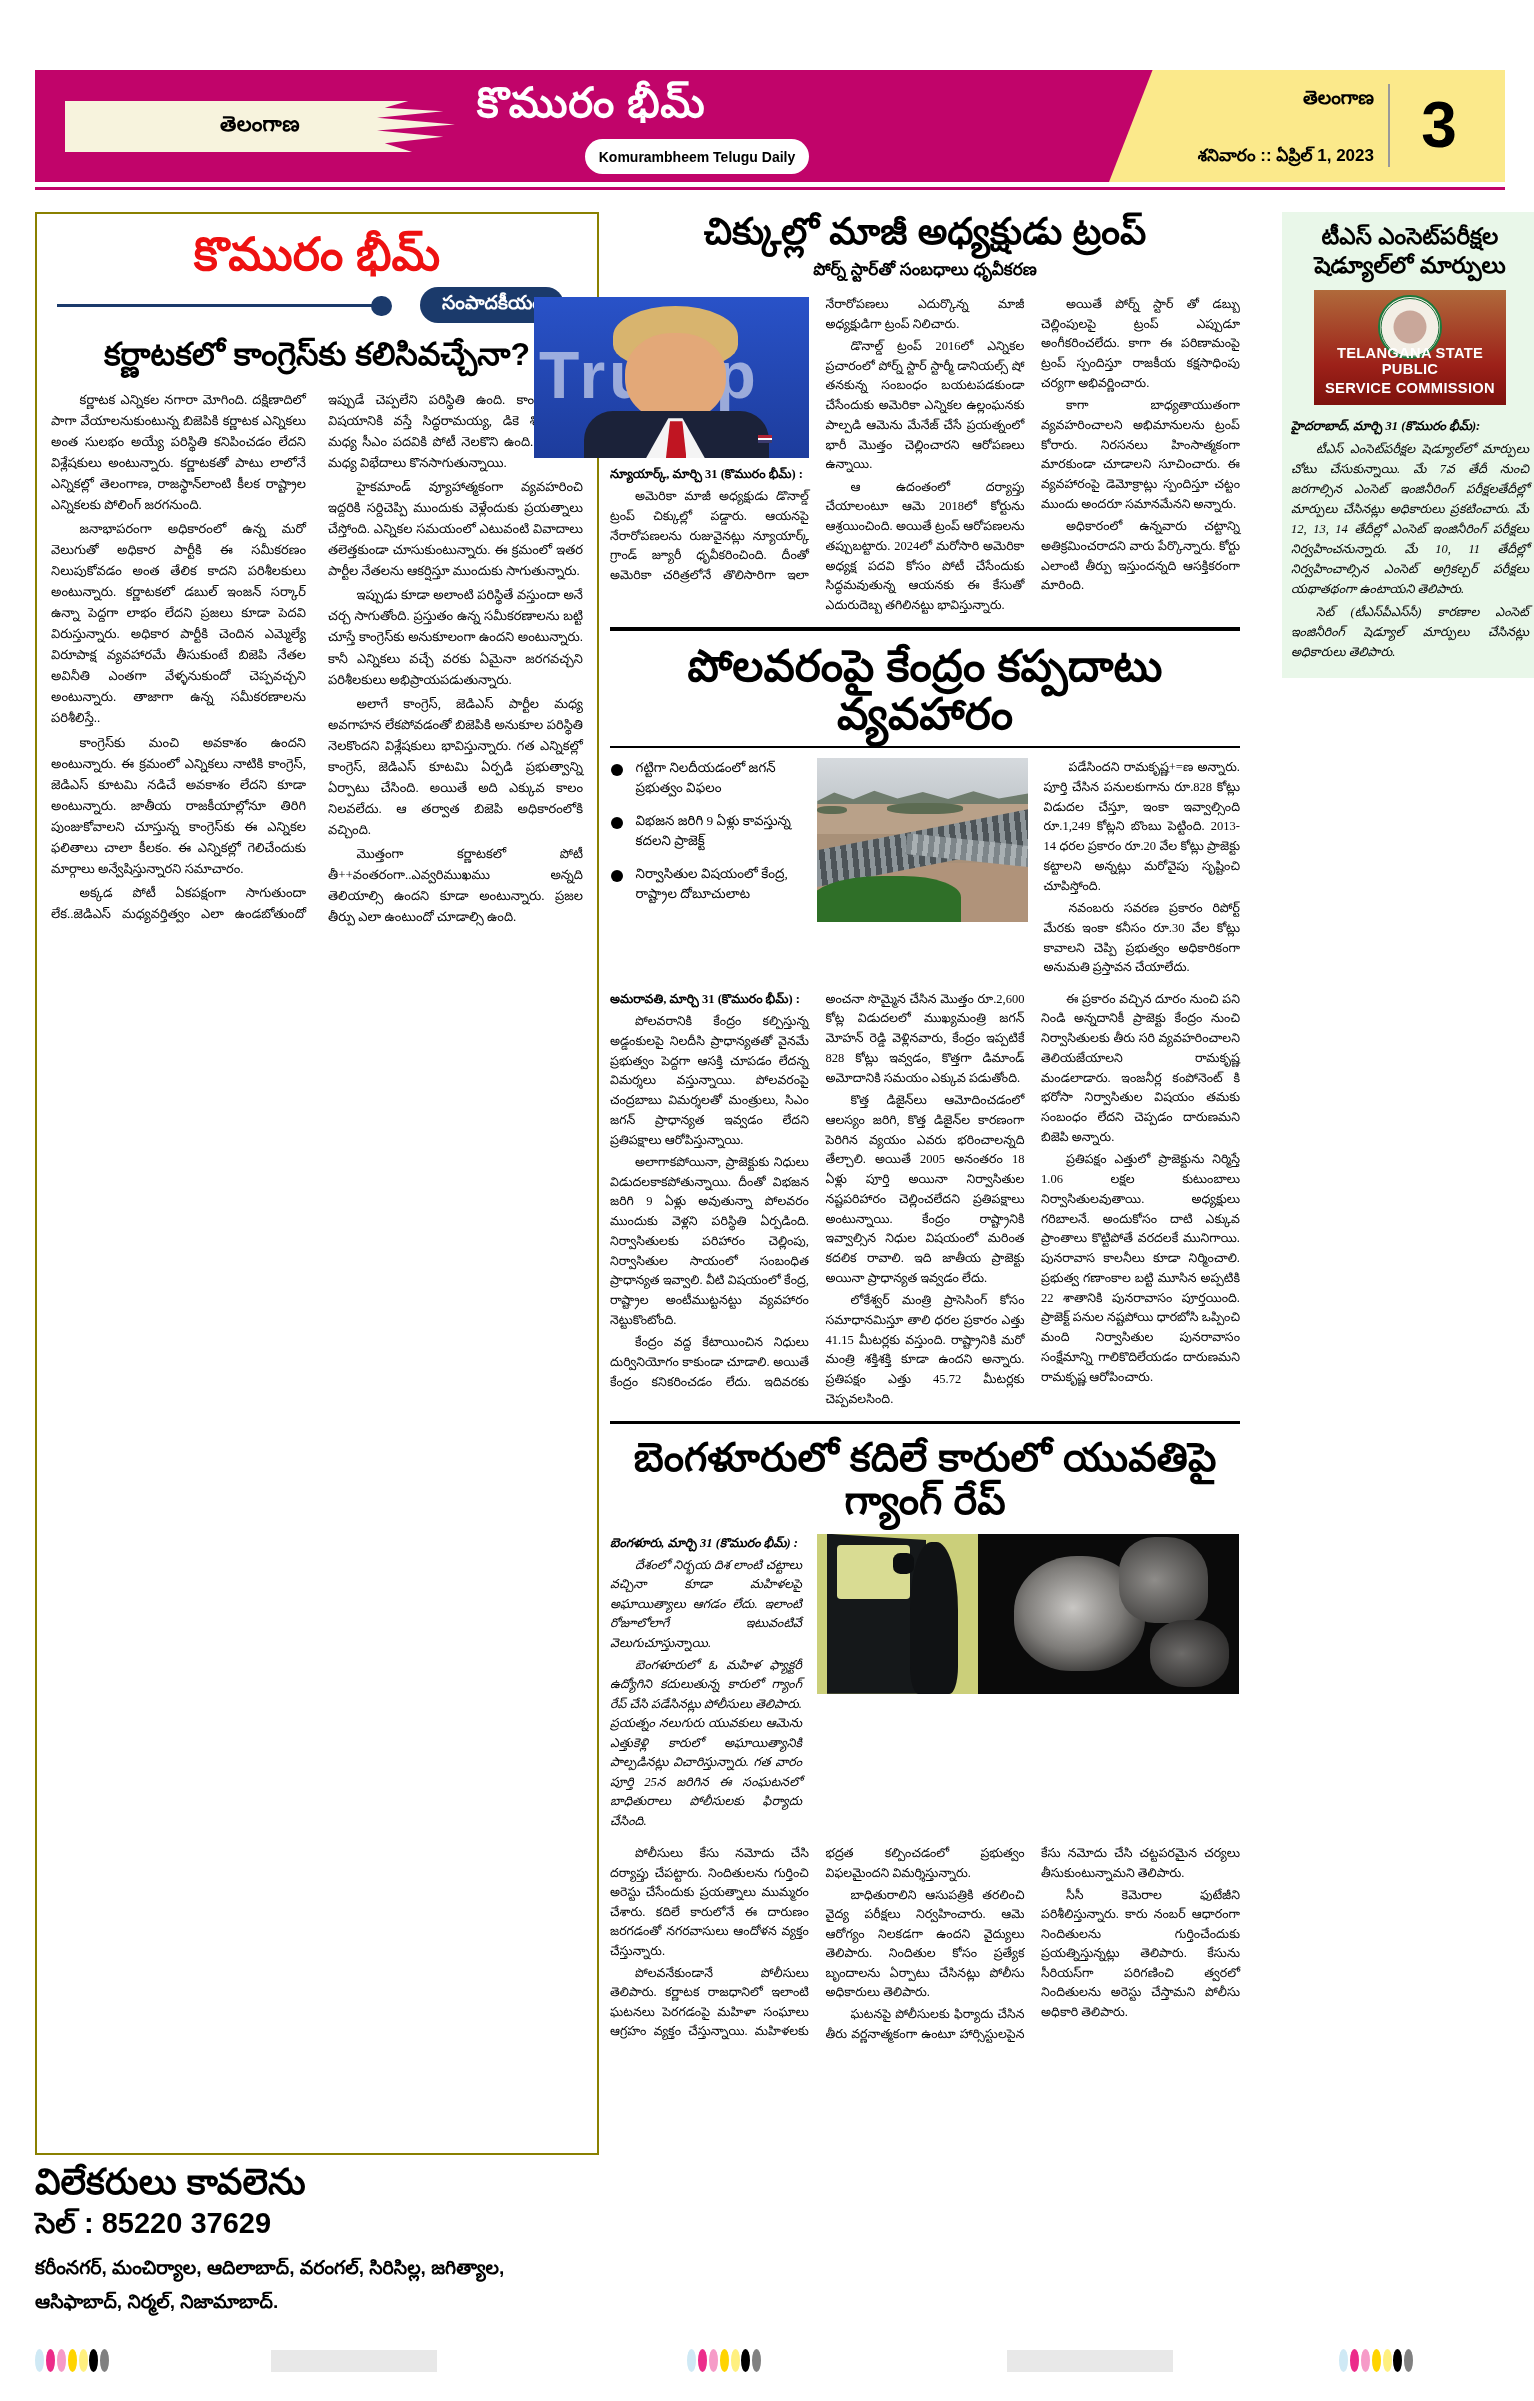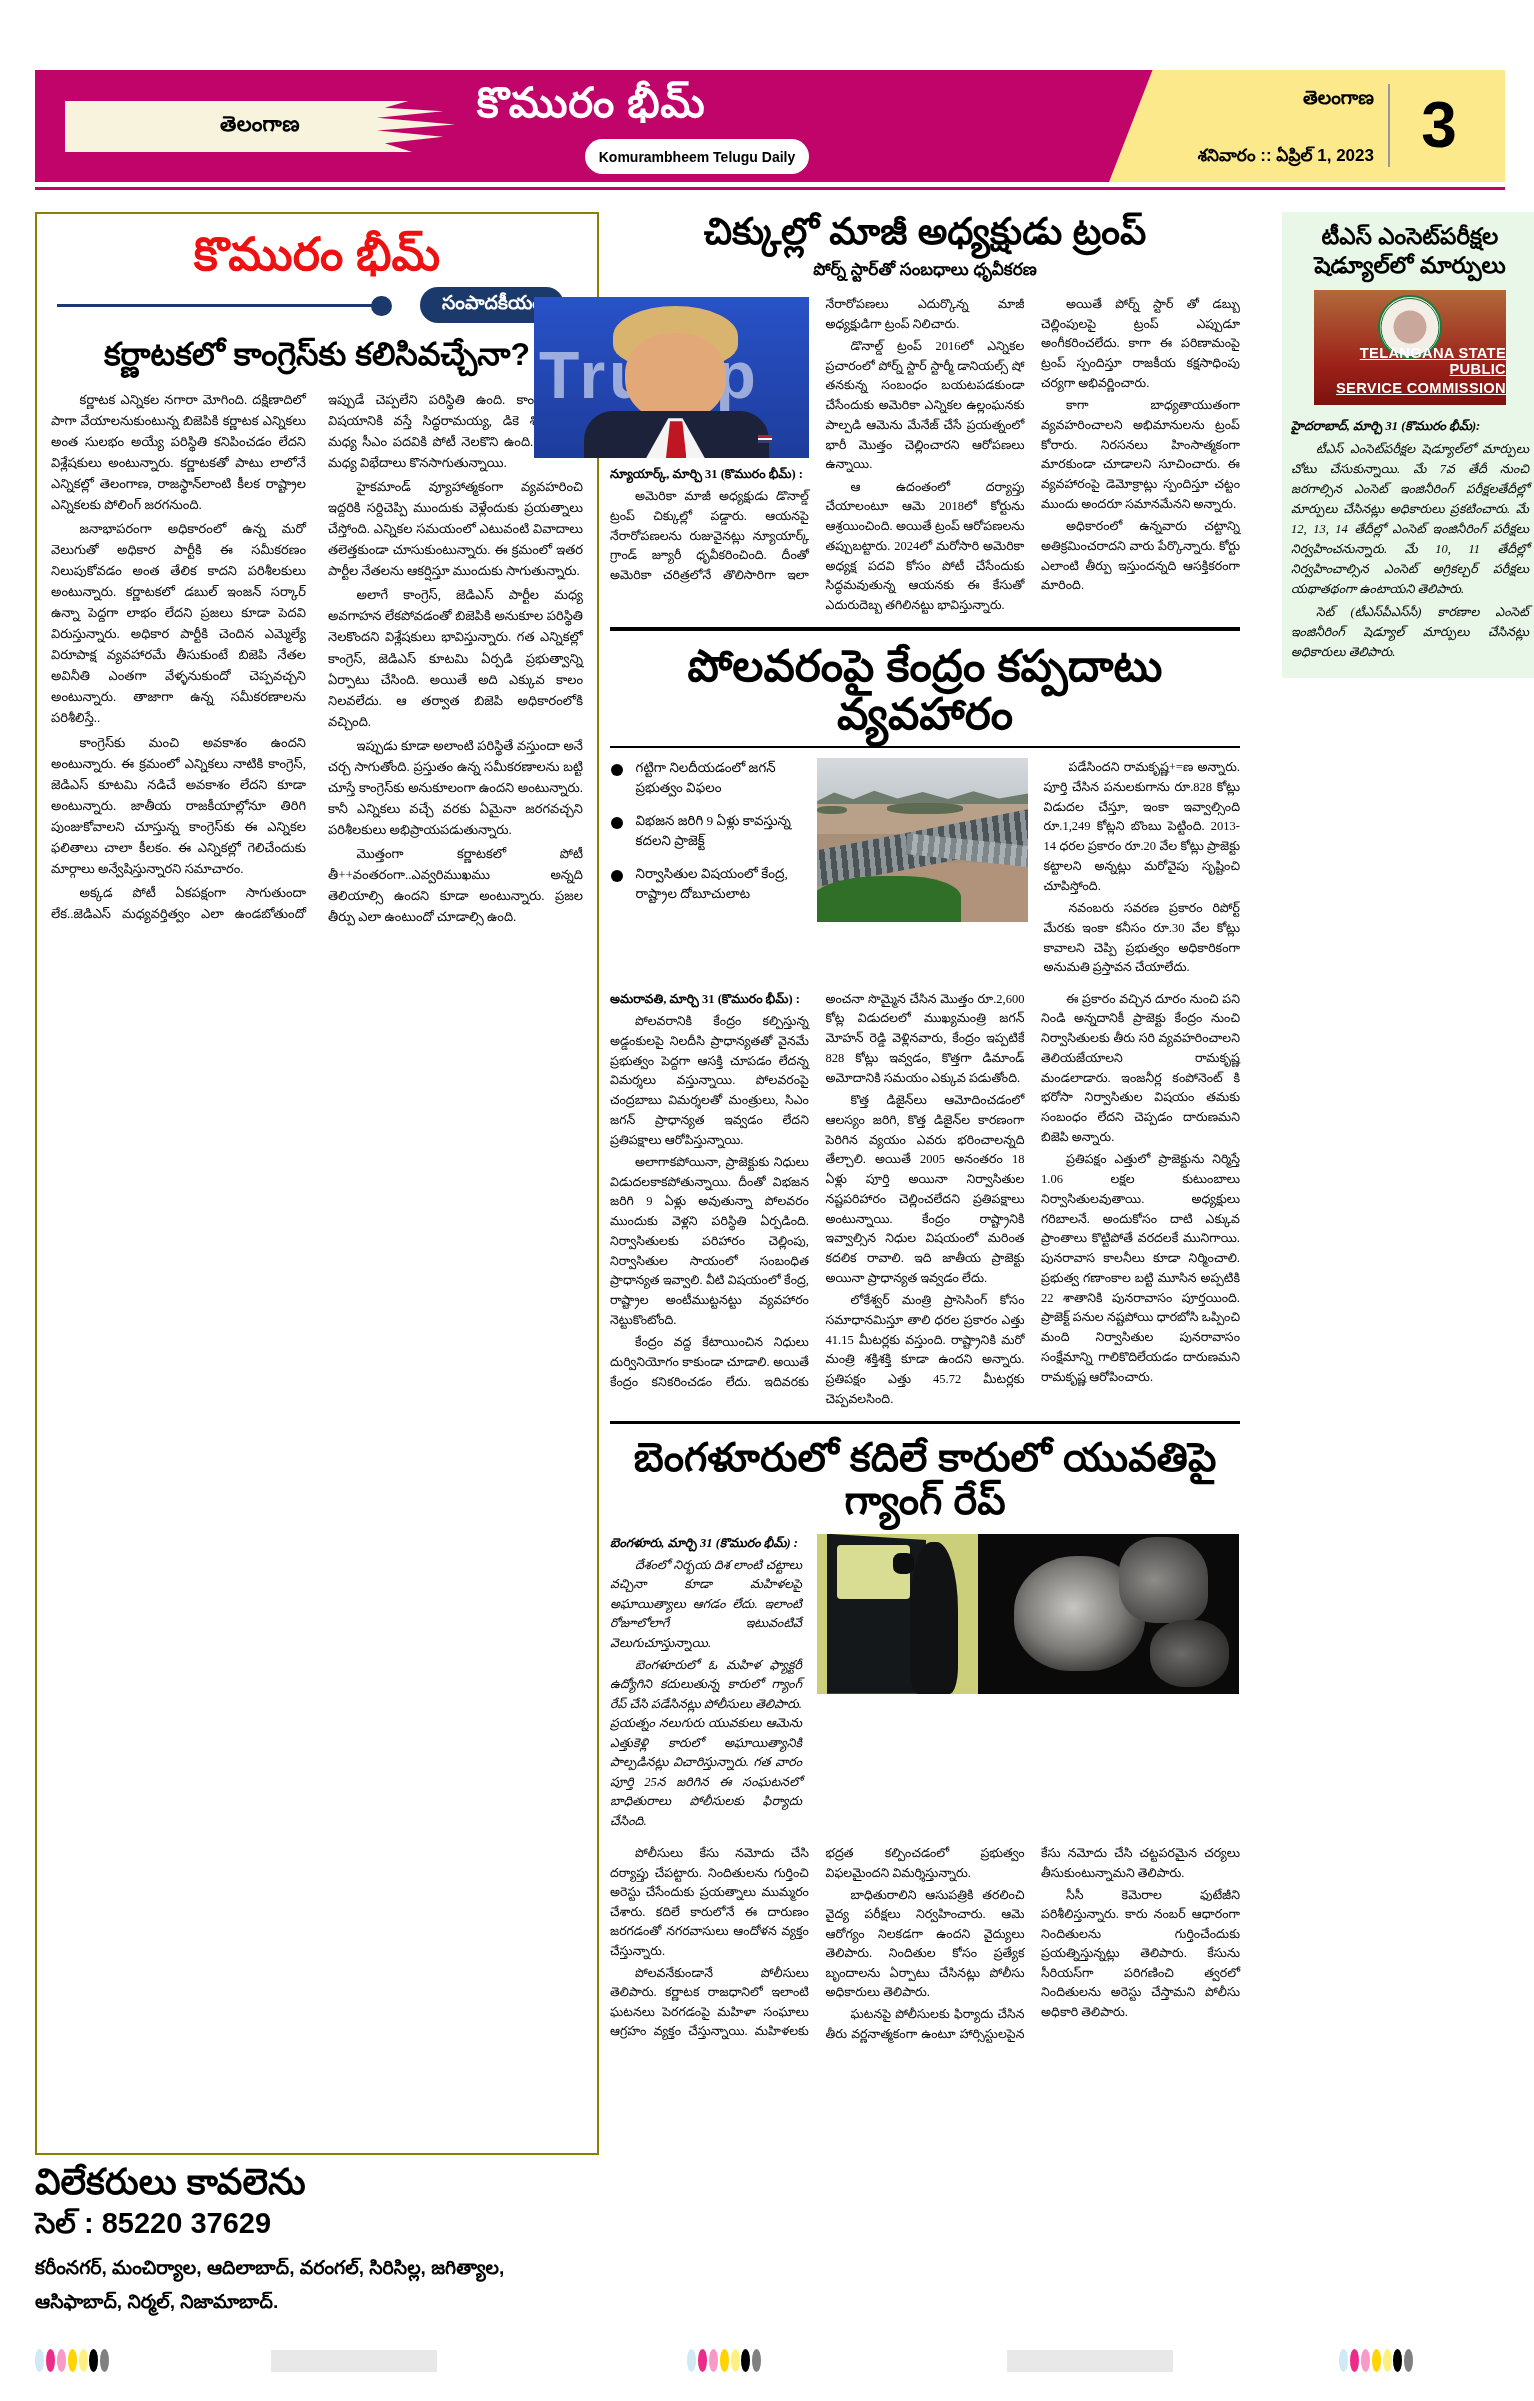--- a/index.html
+++ b/index.html
@@ -228,22 +228,22 @@
   }
   .tspsc-img .seal:after{
     content:""; position:absolute; left:50%; top:50%; transform:translate(-50%,-50%);
     width:33px; height:33px; border-radius:50%; background:#c9a79a;
   }
   .tspsc-img .ring{
     position:absolute; left:50%; top:7.7px; transform:translateX(-50%);
     width:59px; height:59px; border-radius:50%; border:1.9px solid #176b33;
   }
   .tspsc-img .t1,.tspsc-img .t2{
-    position:absolute; left:0; width:100%; text-align:right; color:#fff;
-    font-family:"Liberation Sans",sans-serif; font-weight:bold; letter-spacing:0.3px;text-decoration:underline;
+    position:absolute; left:0; width:100%; text-align:center; color:#fff;
+    font-family:"Liberation Sans",sans-serif; font-weight:bold; letter-spacing:0.3px;
   }
   .tspsc-img .t1{ bottom:28px; font-size:14.7px; }
   .tspsc-img .t2{ bottom:9px; font-size:14.7px; }
   .tspsc-body{ margin-top:11.5px;font-style:italic; }
   .tspsc-body p{ font-size:12.5px; line-height:1.6; text-align:justify; text-indent:2em; margin:0 0 2.6px;}
 
   
   .regrow{ position:absolute; left:35px; top:2349px; width:1470px; height:36px; }
   .reg{ position:absolute; display:flex; gap:1.9px; align-items:center; }
   .reg i{ display:block; width:9px; height:23px; border-radius:50%; }
@@ -276,22 +276,22 @@
         <div class="edit-tagdot"></div>
         <div class="edit-tag">సంపాదకీయం</div>
       </div>
       <div class="edit-head">కర్ణాటకలో కాంగ్రెస్‌కు కలిసివచ్చేనా?</div>
       <div class="edit-cols">
         <p>కర్ణాటక ఎన్నికల నగారా మోగింది. దక్షిణాదిలో పాగా వేయాలనుకుంటున్న బిజెపికి కర్ణాటక ఎన్నికలు అంత సులభం అయ్యే పరిస్థితి కనిపించడం లేదని విశ్లేషకులు అంటున్నారు. కర్ణాటకతో పాటు లాలోనే ఎన్నికల్లో తెలంగాణ, రాజస్థాన్‌లాంటి కీలక రాష్ట్రాల ఎన్నికలకు పోలింగ్ జరగనుంది.</p>
         <p>జనాభాపరంగా అధికారంలో ఉన్న మరో వెలుగుతో అధికార పార్టీకి ఈ సమీకరణం నిలుపుకోవడం అంత తేలిక కాదని పరిశీలకులు అంటున్నారు. కర్ణాటకలో డబుల్ ఇంజన్ సర్కార్ ఉన్నా పెద్దగా లాభం లేదని ప్రజలు కూడా పెదవి విరుస్తున్నారు. అధికార పార్టీకి చెందిన ఎమ్మెల్యే విరూపాక్ష వ్యవహారమే తీసుకుంటే బిజెపి నేతల అవినీతి ఎంతగా వేళ్ళనుకుందో చెప్పవచ్చని అంటున్నారు. తాజాగా ఉన్న సమీకరణాలను పరిశీలిస్తే..</p>
         <p>కాంగ్రెస్‌కు మంచి అవకాశం ఉందని అంటున్నారు. ఈ క్రమంలో ఎన్నికలు నాటికి కాంగ్రెస్, జెడిఎస్ కూటమి నడిచే అవకాశం లేదని కూడా అంటున్నారు. జాతీయ రాజకీయాల్లోనూ తిరిగి పుంజుకోవాలని చూస్తున్న కాంగ్రెస్‌కు ఈ ఎన్నికల ఫలితాలు చాలా కీలకం. ఈ ఎన్నికల్లో గెలిచేందుకు మార్గాలు అన్వేషిస్తున్నారని సమాచారం.</p>
         <p>అక్కడ పోటీ ఏకపక్షంగా సాగుతుందా లేక..జెడిఎస్ మధ్యవర్తిత్వం ఎలా ఉండబోతుందో ఇప్పుడే చెప్పలేని పరిస్థితి ఉంది. కాంగ్రెస్ పార్టీ విషయానికి వస్తే సిద్ధరామయ్య, డికె శివకుమార్ మధ్య సీఎం పదవికి పోటీ నెలకొని ఉంది. ఈ ఇద్దరి మధ్య విభేదాలు కొనసాగుతున్నాయి.</p>
         <p>హైకమాండ్ వ్యూహాత్మకంగా వ్యవహరించి ఇద్దరికి సర్దిచెప్పి ముందుకు వెళ్లేందుకు ప్రయత్నాలు చేస్తోంది. ఎన్నికల సమయంలో ఎటువంటి వివాదాలు తలెత్తకుండా చూసుకుంటున్నారు. ఈ క్రమంలో ఇతర పార్టీల నేతలను ఆకర్షిస్తూ ముందుకు సాగుతున్నారు.</p>
+        <p>ఇప్పుడు కూడా అలాంటి పరిస్థితే వస్తుందా అనే చర్చ సాగుతోంది. ప్రస్తుతం ఉన్న సమీకరణాలను బట్టి చూస్తే కాంగ్రెస్‌కు అనుకూలంగా ఉందని అంటున్నారు. కానీ ఎన్నికలు వచ్చే వరకు ఏమైనా జరగవచ్చని పరిశీలకులు అభిప్రాయపడుతున్నారు.</p>
         <p>అలాగే కాంగ్రెస్, జెడిఎస్ పార్టీల మధ్య అవగాహన లేకపోవడంతో బిజెపికి అనుకూల పరిస్థితి నెలకొందని విశ్లేషకులు భావిస్తున్నారు. గత ఎన్నికల్లో కాంగ్రెస్, జెడిఎస్ కూటమి ఏర్పడి ప్రభుత్వాన్ని ఏర్పాటు చేసింది. అయితే అది ఎక్కువ కాలం నిలవలేదు. ఆ తర్వాత బిజెపి అధికారంలోకి వచ్చింది.</p>
-        <p>ఇప్పుడు కూడా అలాంటి పరిస్థితే వస్తుందా అనే చర్చ సాగుతోంది. ప్రస్తుతం ఉన్న సమీకరణాలను బట్టి చూస్తే కాంగ్రెస్‌కు అనుకూలంగా ఉందని అంటున్నారు. కానీ ఎన్నికలు వచ్చే వరకు ఏమైనా జరగవచ్చని పరిశీలకులు అభిప్రాయపడుతున్నారు.</p>
         <p>మొత్తంగా కర్ణాటకలో పోటీ తీ++వంతరంగా..ఎవ్వరిముఖము అన్నది తెలియాల్సి ఉందని కూడా అంటున్నారు. ప్రజల తీర్పు ఎలా ఉంటుందో చూడాల్సి ఉంది.</p>
       </div>
     </div>
 
     <div class="edit-footer">
       <div class="ef-head">విలేకరులు కావలెను</div>
       <div class="ef-cell">సెల్ : 85220 37629</div>
       <div class="ef-towns">కరీంనగర్, మంచిర్యాల, ఆదిలాబాద్, వరంగల్, సిరిసిల్ల, జగిత్యాల,</div>
       <div class="ef-towns">ఆసిఫాబాద్, నిర్మల్, నిజామాబాద్.</div>
     </div>

